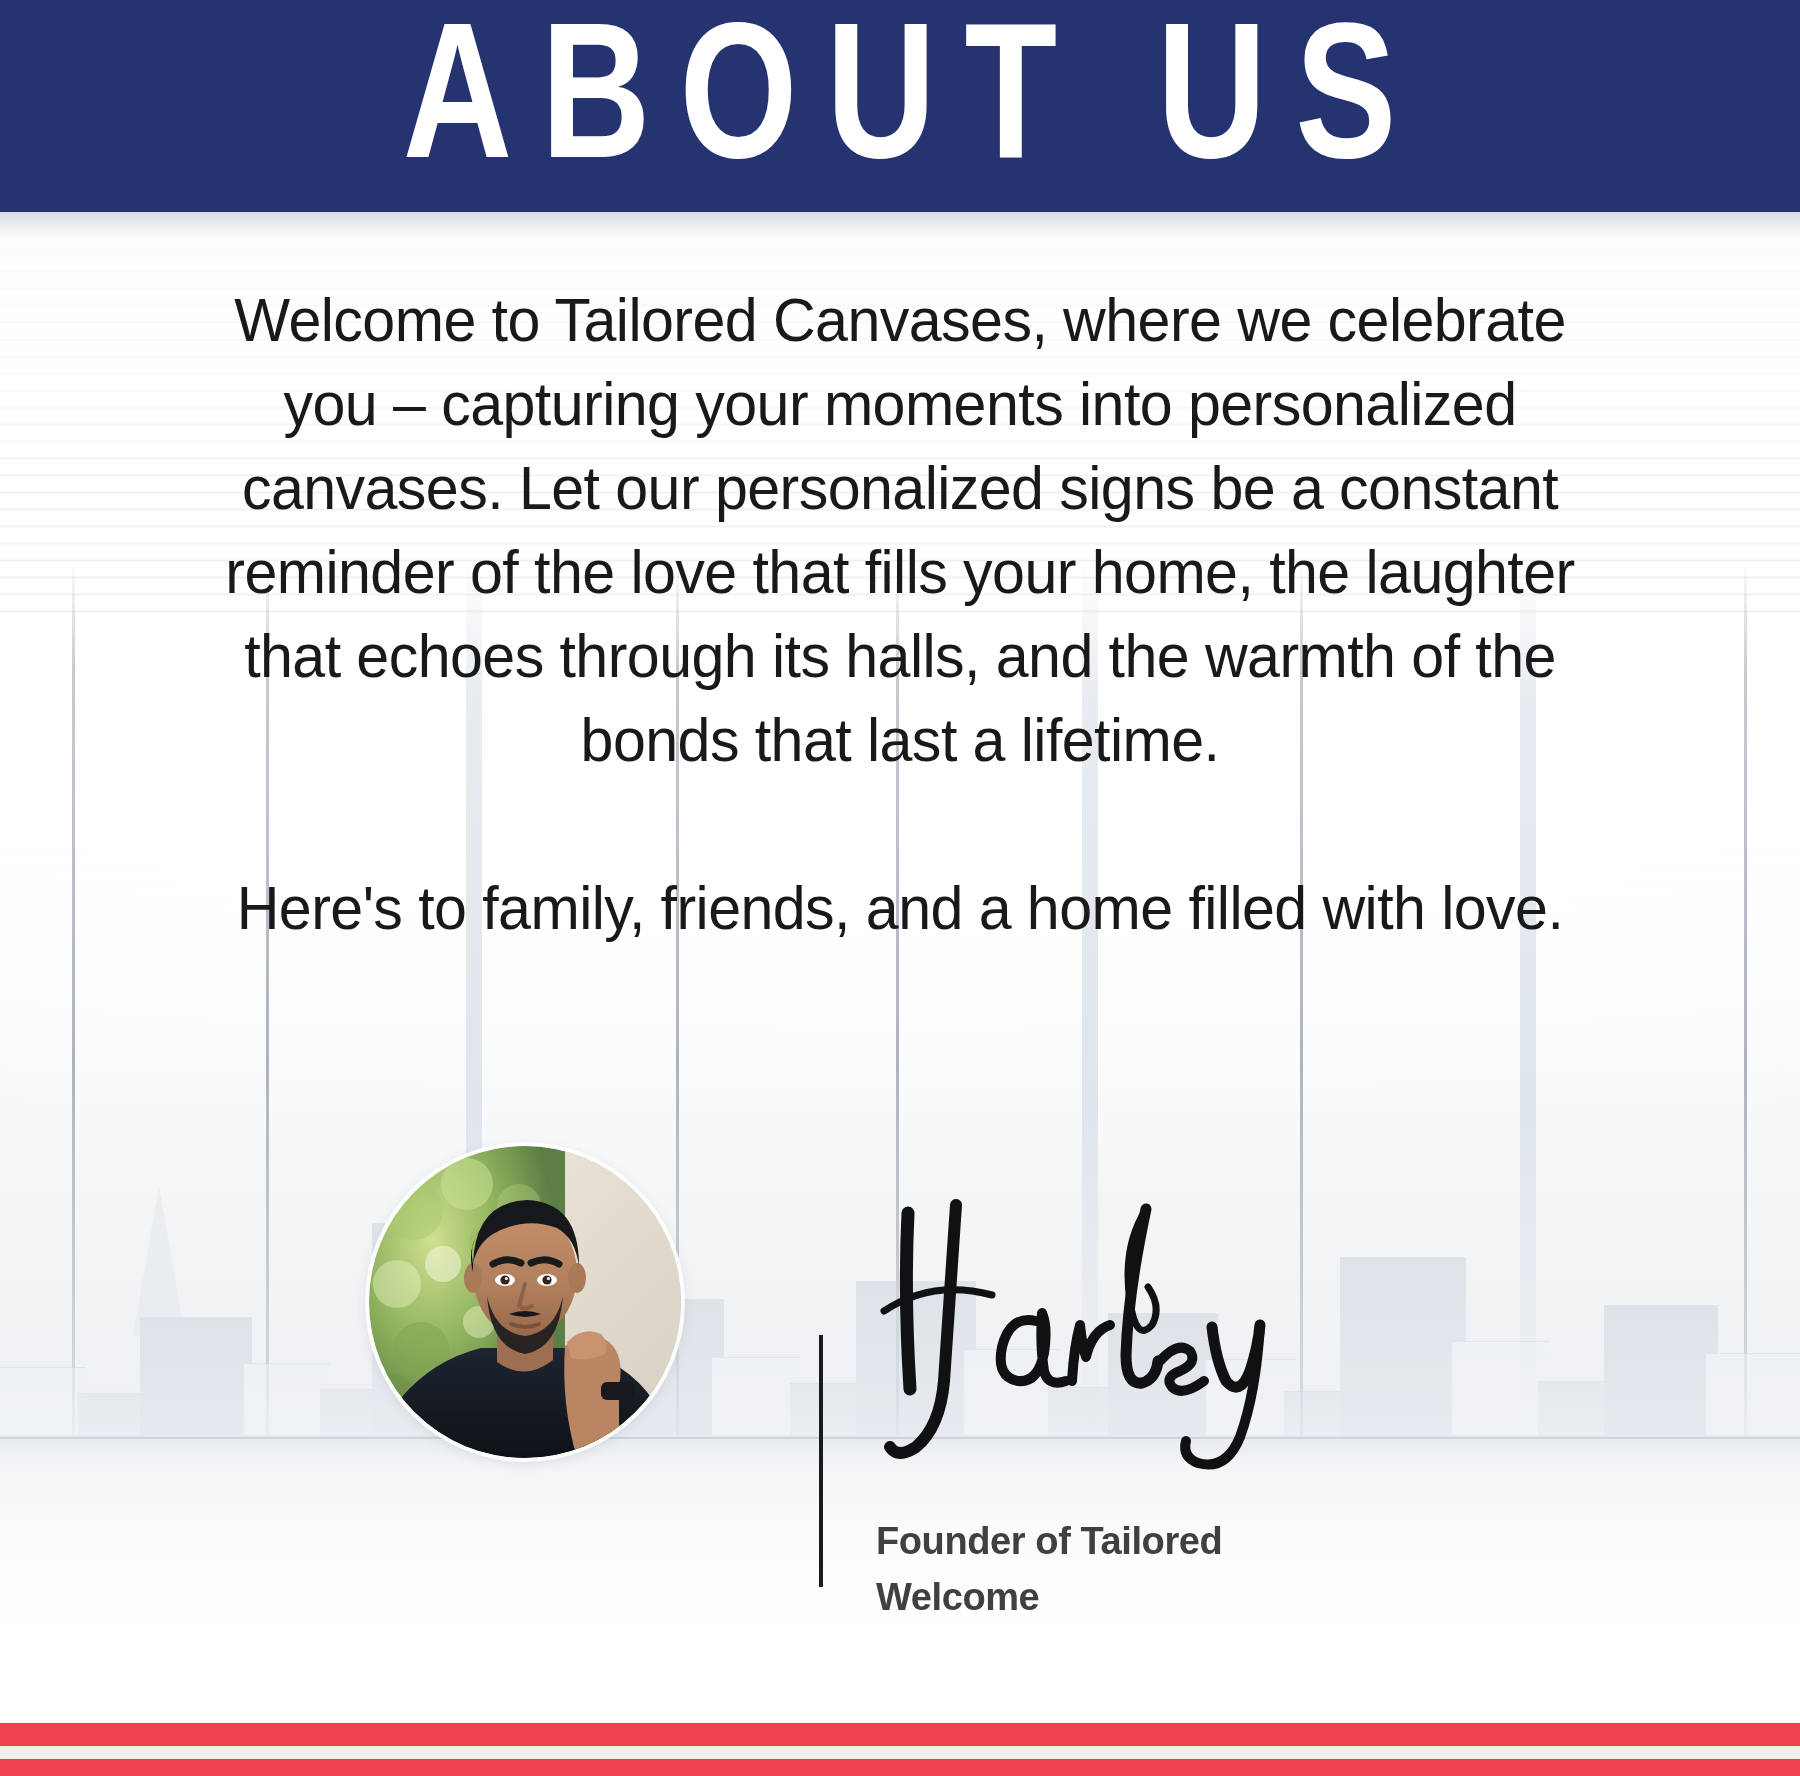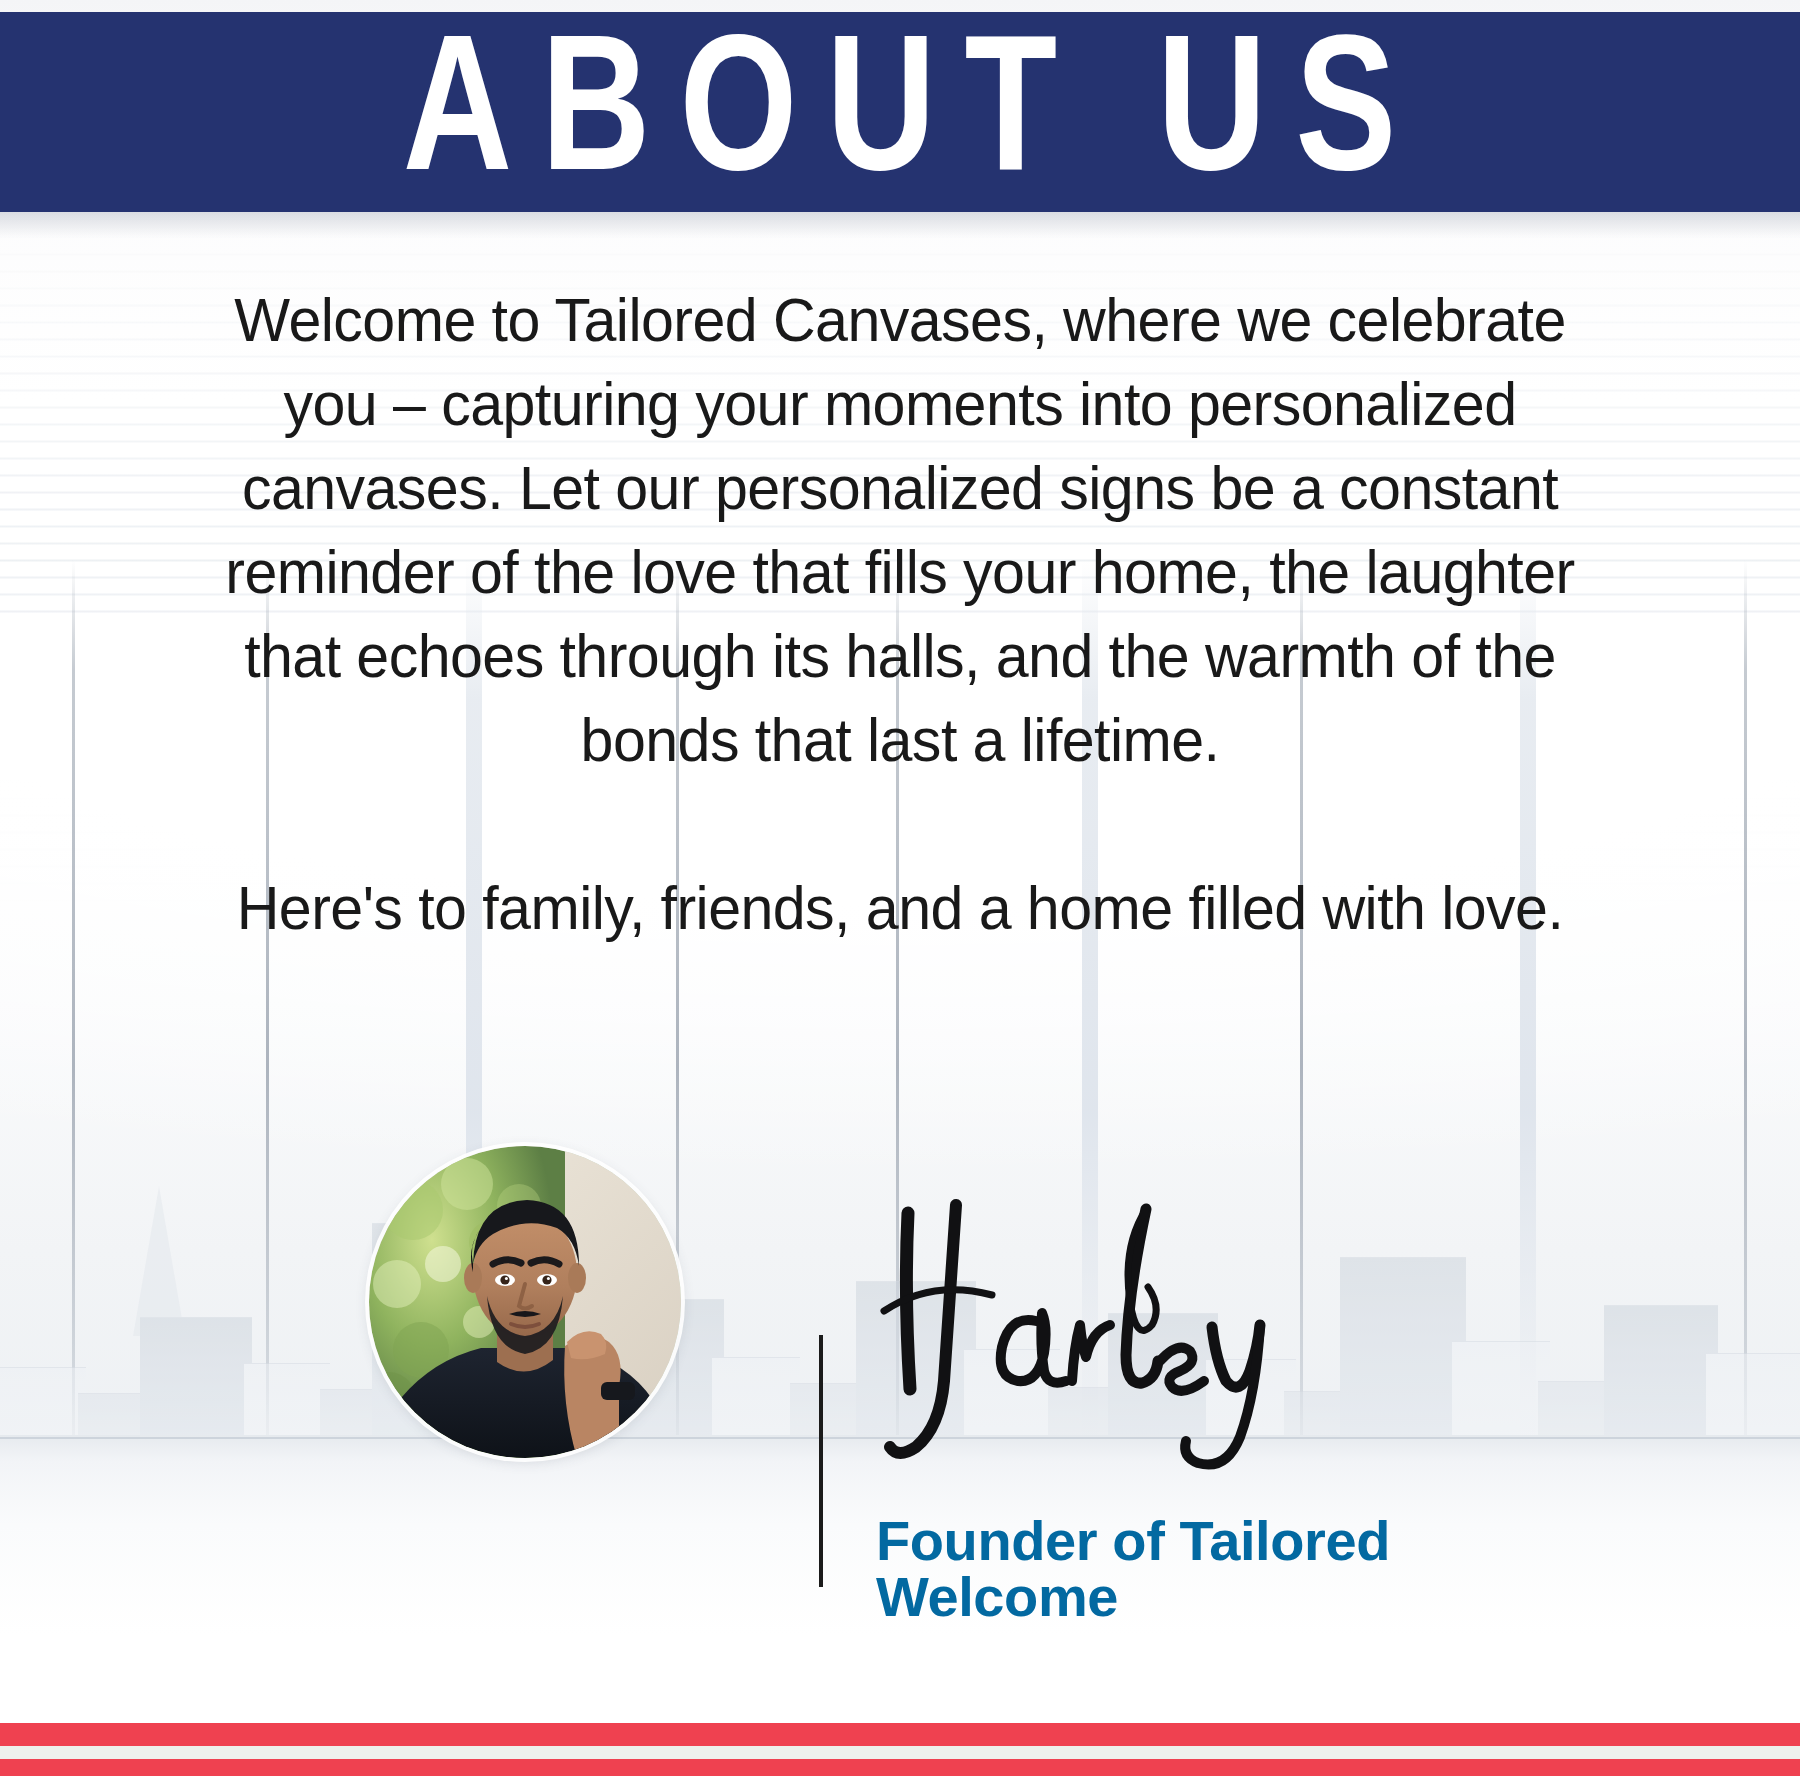--- a/index.html
+++ b/index.html
@@ -129,21 +129,20 @@
   .banner {
     position: absolute;
     left: 0; top: 0;
     width: 1800px;
     height: 179px;
     background: #253370;
     display: flex;
     align-items: center;
     justify-content: center;
     z-index: 5;
-    margin-top: 12px;
   }
   .banner-title {
     color: #ffffff;
     font-family: "Liberation Sans", sans-serif;
     font-weight: 700;
     font-size: 158px;
     letter-spacing: 30px;
     line-height: 1;
     text-indent: 30px;
     white-space: nowrap;
@@ -226,24 +225,24 @@
     clip: rect(0 0 0 0);
     white-space: nowrap;
   }
 
   .founder {
     position: absolute;
     left: 876px;
     top: 1513px;
     width: 560px;
     z-index: 9;
-    color: #0369a1;
+    color: #404040;
     font-family: "Liberation Sans", sans-serif;
     font-weight: 700;
-    font-size: 56px;
+    font-size: 38px;
     line-height: 56px;
     letter-spacing: -0.4px;
   }
 
   
   .stripe {
     position: absolute;
     left: 0;
     width: 1800px;
     background: #EF4150;

